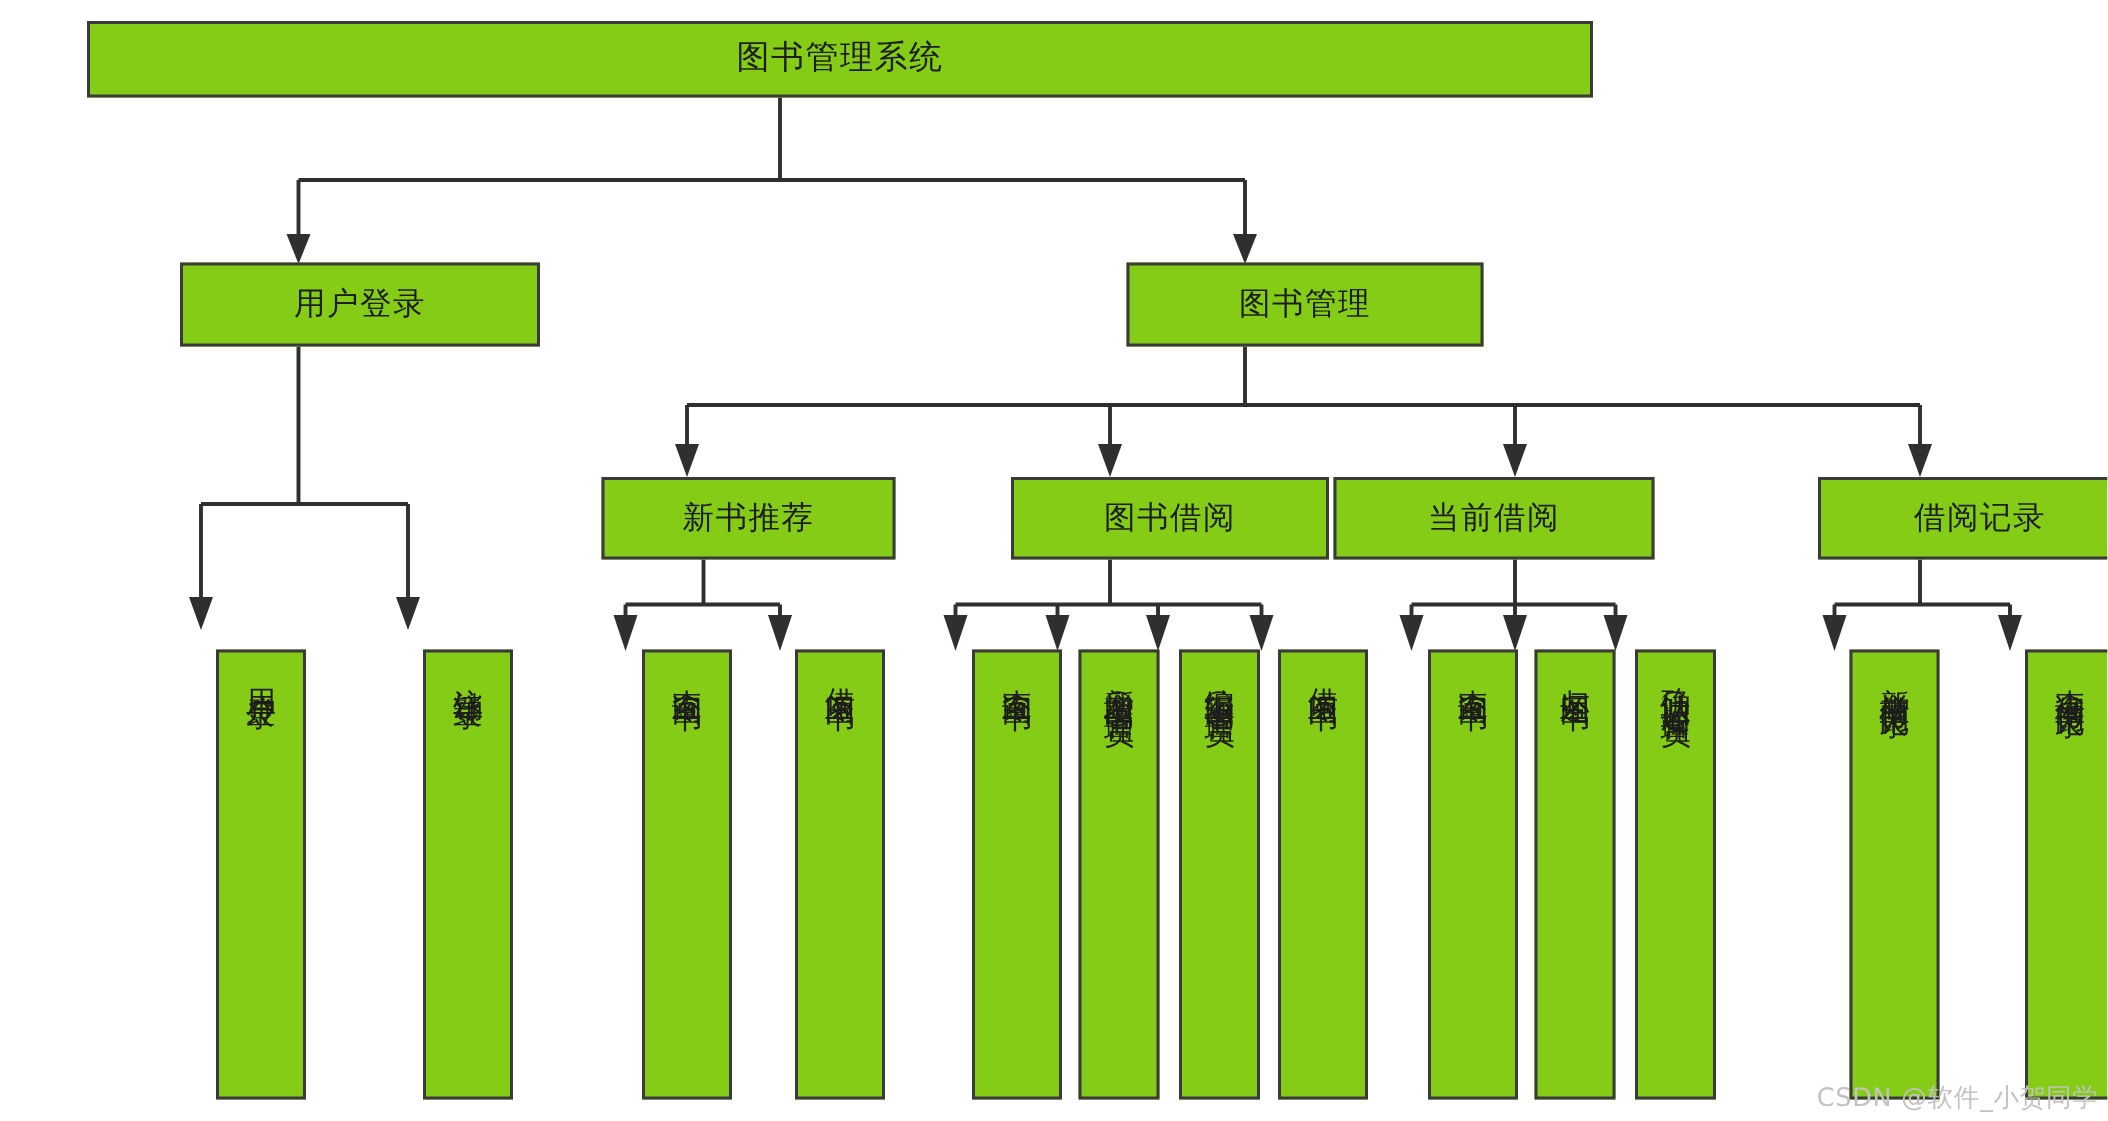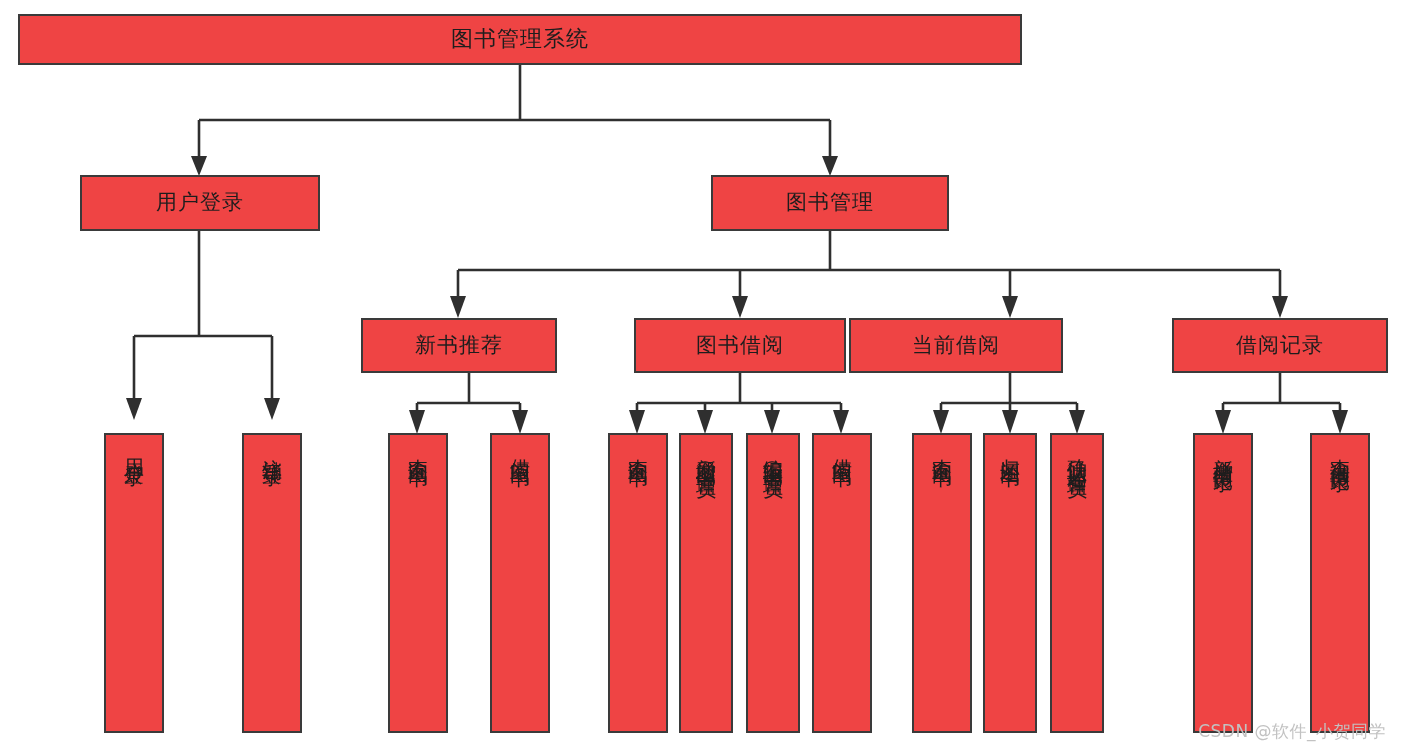--- a/index.html
+++ b/index.html
@@ -34,26 +34,27 @@
     stroke-linecap: butt;
   }
   #wires polygon {
     fill: #2f2f2f;
     stroke: none;
   }
   
   .node {
     position: absolute;
     box-sizing: border-box;
-    background: #ef4444;
+    background: #84cc16;
     border: 2.6px solid #3a3a3a;
     display: flex;
     align-items: center;
     justify-content: center;
     color: #1d1d1d;
+    margin-left: 40px;
   }
   .node.horiz {
     font-size: 21px;
     letter-spacing: 1px;
     line-height: 1.2;
     white-space: nowrap;
   }
   .node.root {
     font-size: 22px;
   }
@@ -69,21 +70,21 @@
     -webkit-writing-mode: vertical-rl;
     font-size: 20px;
     line-height: 1.05;
     letter-spacing: 3px;
     white-space: nowrap;
     color: #1d1d1d;
   }
   
   #watermark {
     position: absolute;
-    right: 19px;
+    right: 6px;
     bottom: 4px;
     font-size: 17px;
     color: #c2c2c2;
     letter-spacing: 0.5px;
     white-space: nowrap;
     user-select: none;
   }
 </style>
 </head>
 <body>

